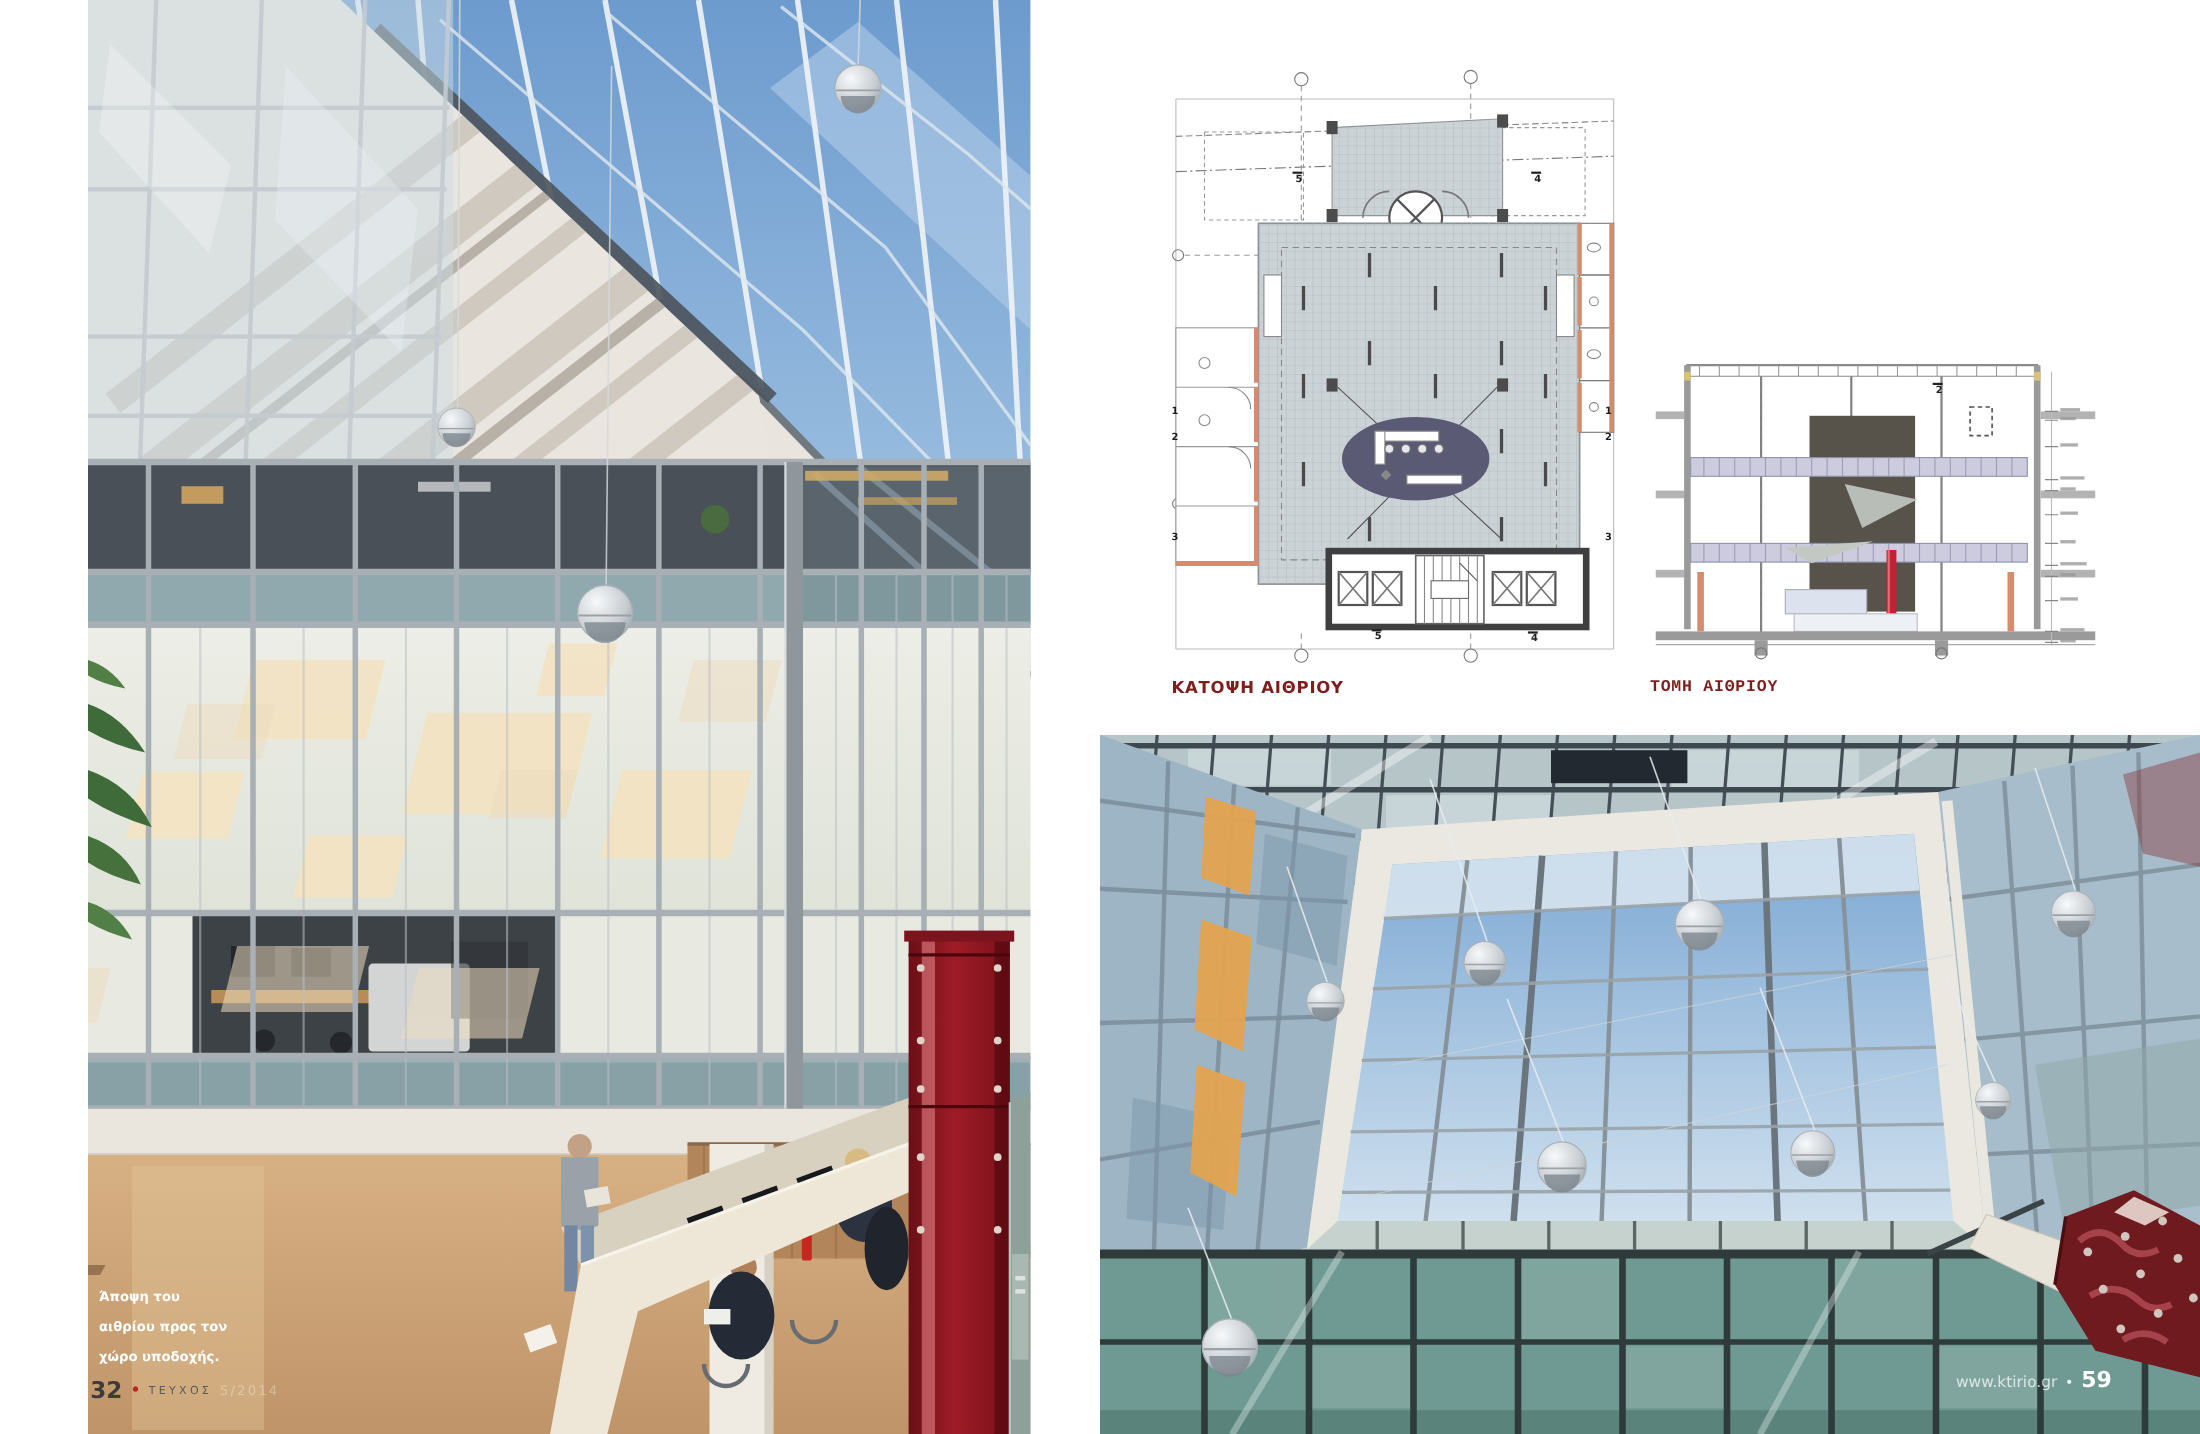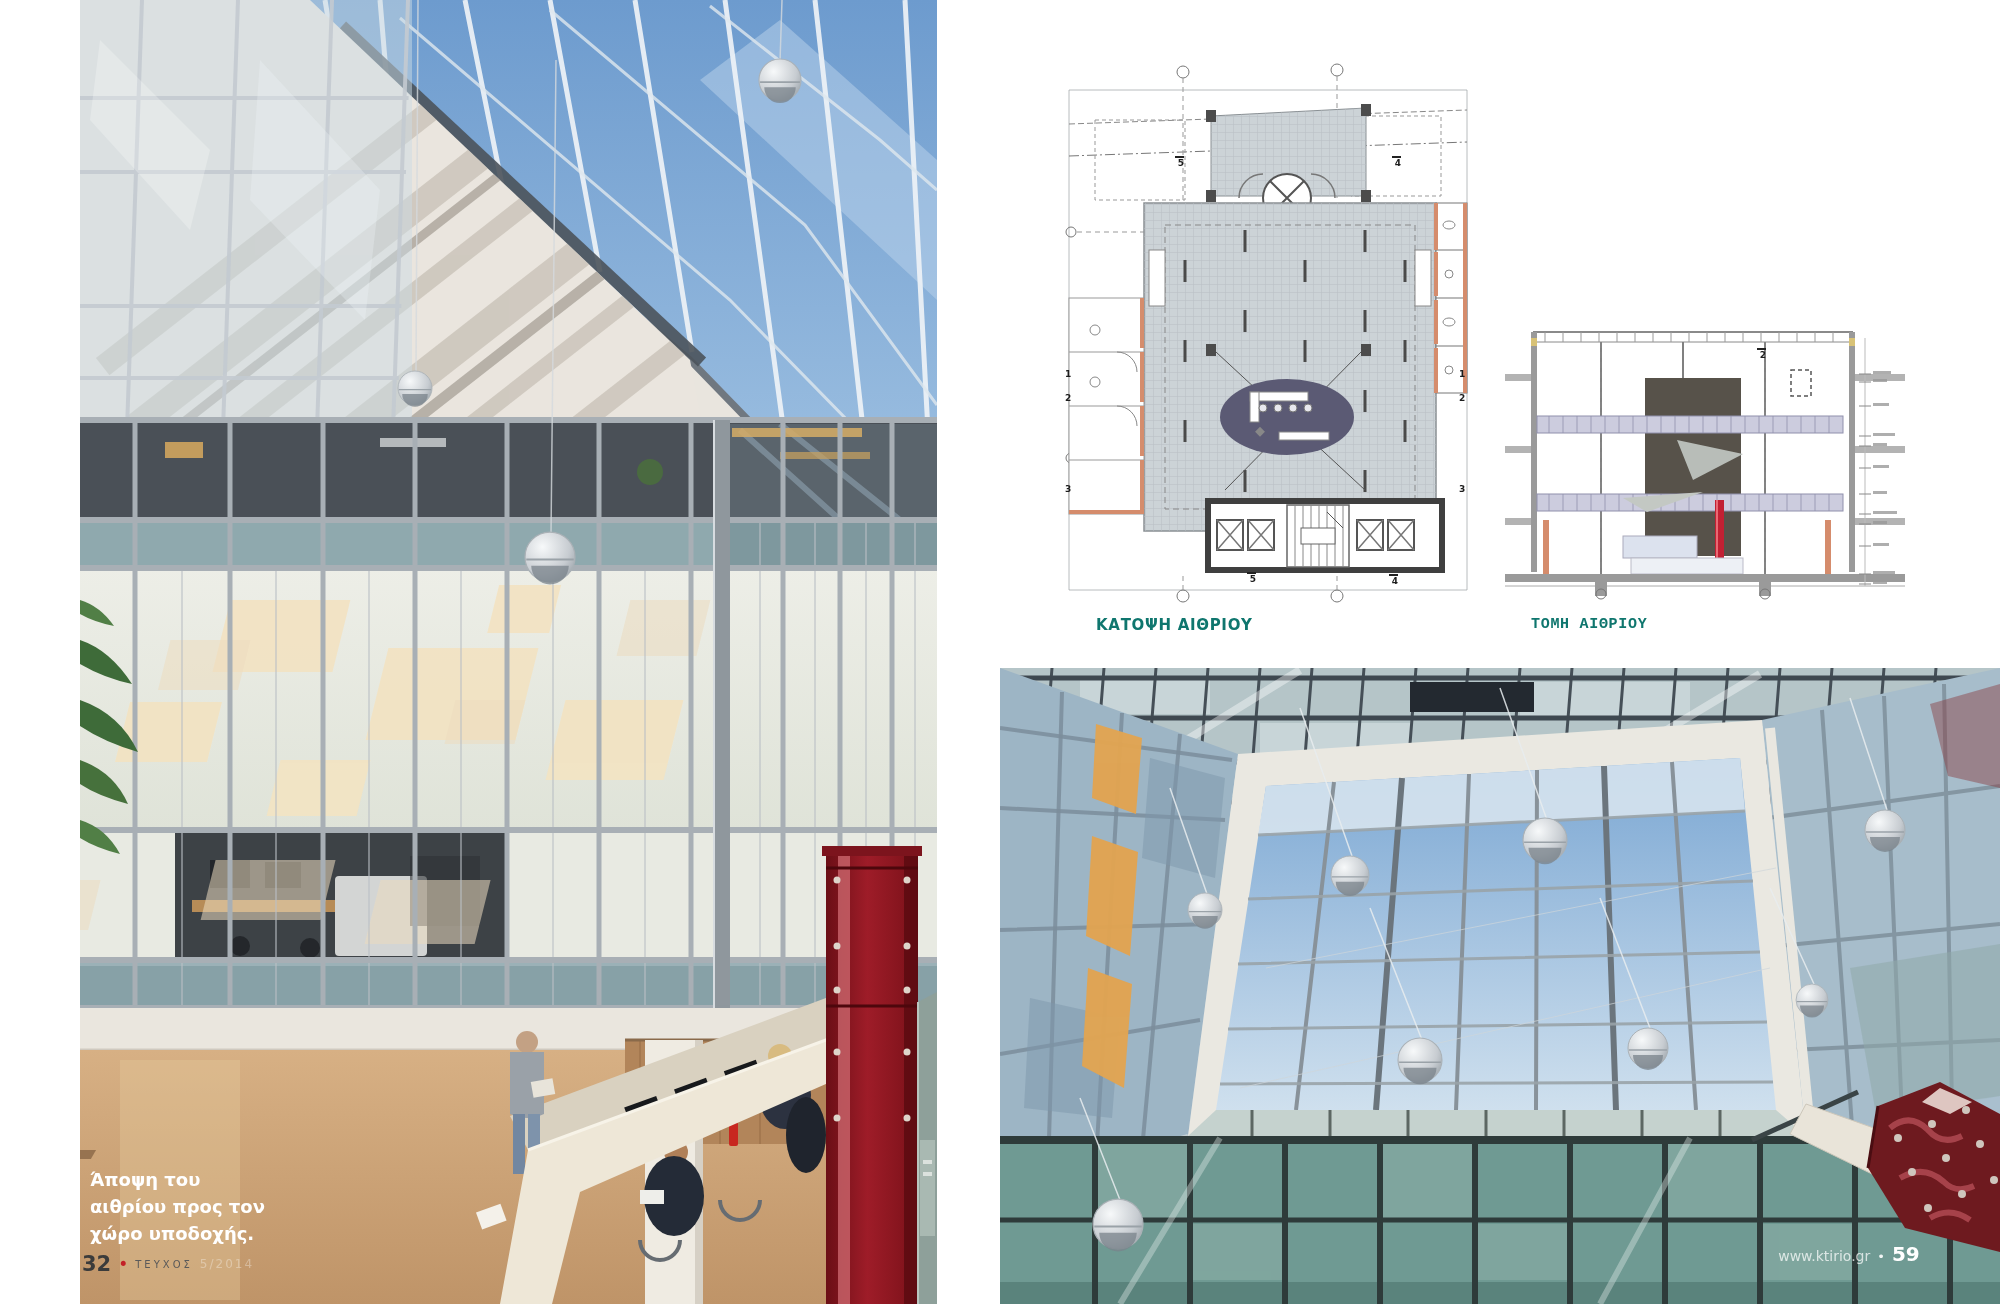--- a/index.html
+++ b/index.html
@@ -4,25 +4,25 @@
 <style>
   html,body{margin:0;padding:0;background:#fff;}
   .spread{position:relative;width:2000px;height:1304px;background:#fff;overflow:hidden;
           font-family:"DejaVu Sans",sans-serif;}
   .photo{position:absolute;overflow:hidden;}
   #photoLeft{left:80px;top:0;width:857px;height:1304px;}
   #photoRight{left:1000px;top:668px;width:1000px;height:636px;}
   .fig{position:absolute;}
   #planFig{left:1065px;top:60px;width:406px;height:545px;}
   #sectionFig{left:1505px;top:318px;width:400px;height:282px;}
-  .fig-label{position:absolute;top:616px;font-size:15px;font-weight:700;color:#0f766e;
-             letter-spacing:.7px;white-space:nowrap;margin-left:31px;}
+  .fig-label{position:absolute;top:616px;font-size:15px;font-weight:700;color:#7f1d1d;
+             letter-spacing:.7px;white-space:nowrap;}
   #planLabel{left:1065px;}
   #sectionLabel{left:1500px;font-family:Liberation Mono, monospace;}
-  .caption{position:absolute;color:#fff;font-weight:700;font-size:18px;line-height:27px;}
+  .caption{position:absolute;color:#fff;font-weight:700;font-size:12px;line-height:27px;}
   #capLeft{left:10px;top:1166px;text-align:left;}
   #capRight{right:6px;top:516px;width:290px;text-align:center;}
   .footer{position:absolute;display:flex;align-items:baseline;gap:7px;white-space:nowrap;}
   #footLeft{left:2px;top:1252px;align-items:center;}
   #footLeft .pnum{font-size:21px;font-weight:600;color:#3b3b3b;}
   #footLeft .dot{color:#c32127;font-size:17px;}
   #footLeft .mag{font-size:10px;color:#5a5a5a;letter-spacing:3px;}
   #footLeft .issue{font-size:12px;color:#fff;opacity:.32;letter-spacing:2px;}
   #footRight{right:6px;top:574px;width:290px;justify-content:center;}
   #footRight .site{font-size:14px;color:#fff;opacity:.72;}

